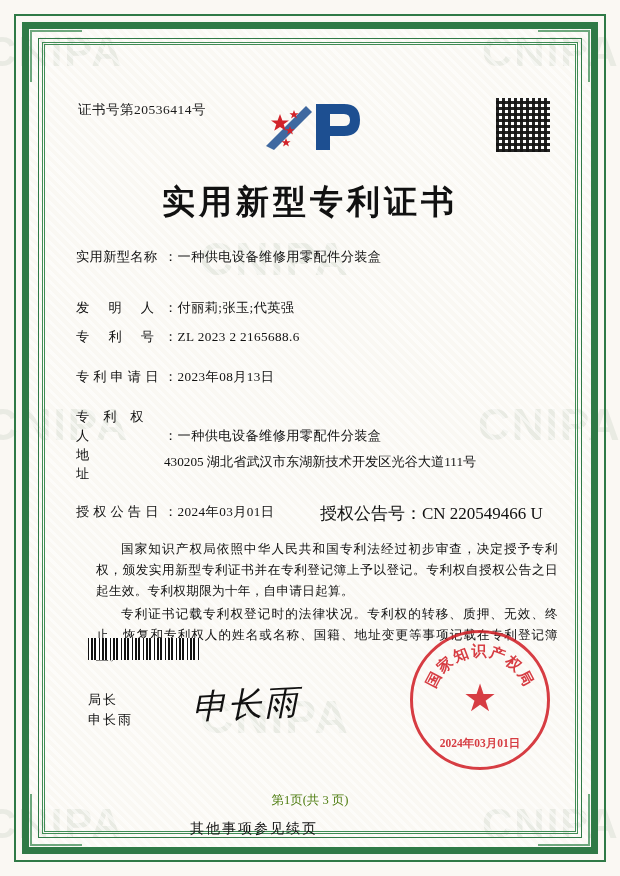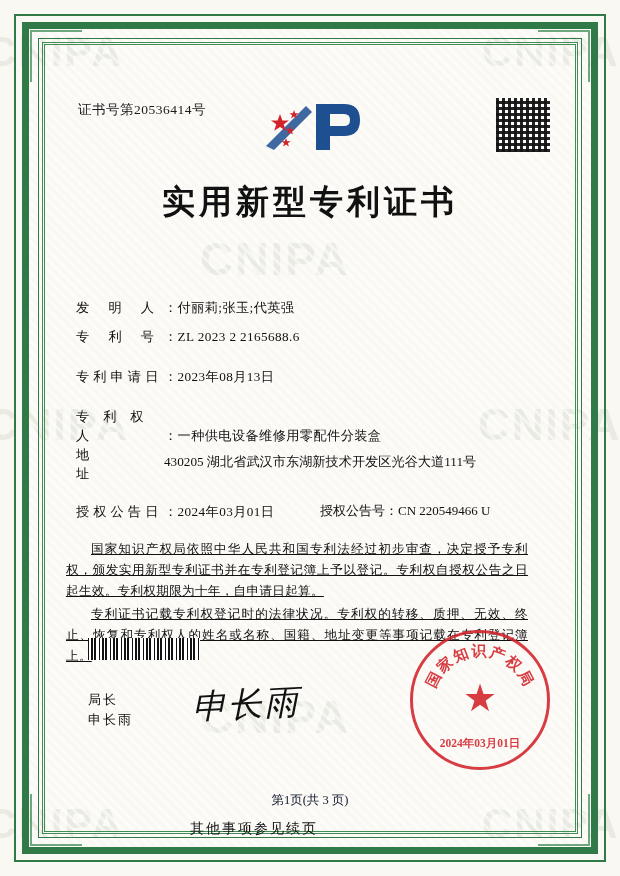--- a/index.html
+++ b/index.html
@@ -142,36 +142,35 @@
     left: 112px;
     width: 390px;
     font-size: 13.2px;
     line-height: 19px;
     color: #111;
     margin-top: 7px;
   }
   .pub-right {
     position: absolute;
     left: 268px;
-    font-size: 13px;
+    font-size: 17px;
     color: #111;
   }
 
   
   .para {
     position: absolute;
-    left: 14px;
+    left: 44px;
     width: 462px;
     font-size: 12.6px;
     line-height: 21px;
     text-align: justify;
     text-indent: 25px;
     color: #111;
     letter-spacing: .3px;
-    text-decoration: underline;
   }
 
   
   .barcode {
     position: absolute;
     left: 36px; top: 586px;
     width: 112px; height: 22px;
     background: repeating-linear-gradient(90deg,
       #111 0 1px, #fff 1px 3px, #111 3px 5px, #fff 5px 6px,
       #111 6px 8px, #fff 8px 11px);
@@ -237,21 +236,21 @@
     color: #d2232a;
   }
 
   
   .page-num {
     position: absolute;
     left: 0; top: 740px;
     width: 516px;
     text-align: center;
     font-size: 12.5px;
-    color: #0f172a;
+    color: #4d7c0f;
   }
   .footer-note {
     position: absolute;
     left: 0; top: 820px;
     width: 508px;
     text-align: center;
     font-size: 14px;
     letter-spacing: 2px;
     color: #111;
   }
@@ -294,20 +293,23 @@
           <polygon points="30,26 31.2,29.2 34.6,29.2 31.9,31.2 32.9,34.4 30,32.5 27.1,34.4 28.1,31.2 25.4,29.2 28.8,29.2"></polygon>
           <polygon points="26,38 27.2,41.2 30.6,41.2 27.9,43.2 28.9,46.4 26,44.5 23.1,46.4 24.1,43.2 21.4,41.2 24.8,41.2"></polygon>
         </g>
       </svg>
     </div>
 
     <div class="qr"></div>
 
     <div class="title">实用新型专利证书</div>
 
+    <div class="field" style="top:195px;">
+      <span class="flabel wide">实用新型名称</span><span class="fvalue">：一种供电设备维修用零配件分装盒</span>
+    </div>
 
     <div class="field" style="top:246px;">
       <span class="flabel">发　明　人</span><span class="fvalue">：付丽莉;张玉;代英强</span>
     </div>
 
     <div class="field" style="top:275px;">
       <span class="flabel">专　利　号</span><span class="fvalue">：ZL 2023 2 2165688.6</span>
     </div>
 
     <div class="field" style="top:315px;">

